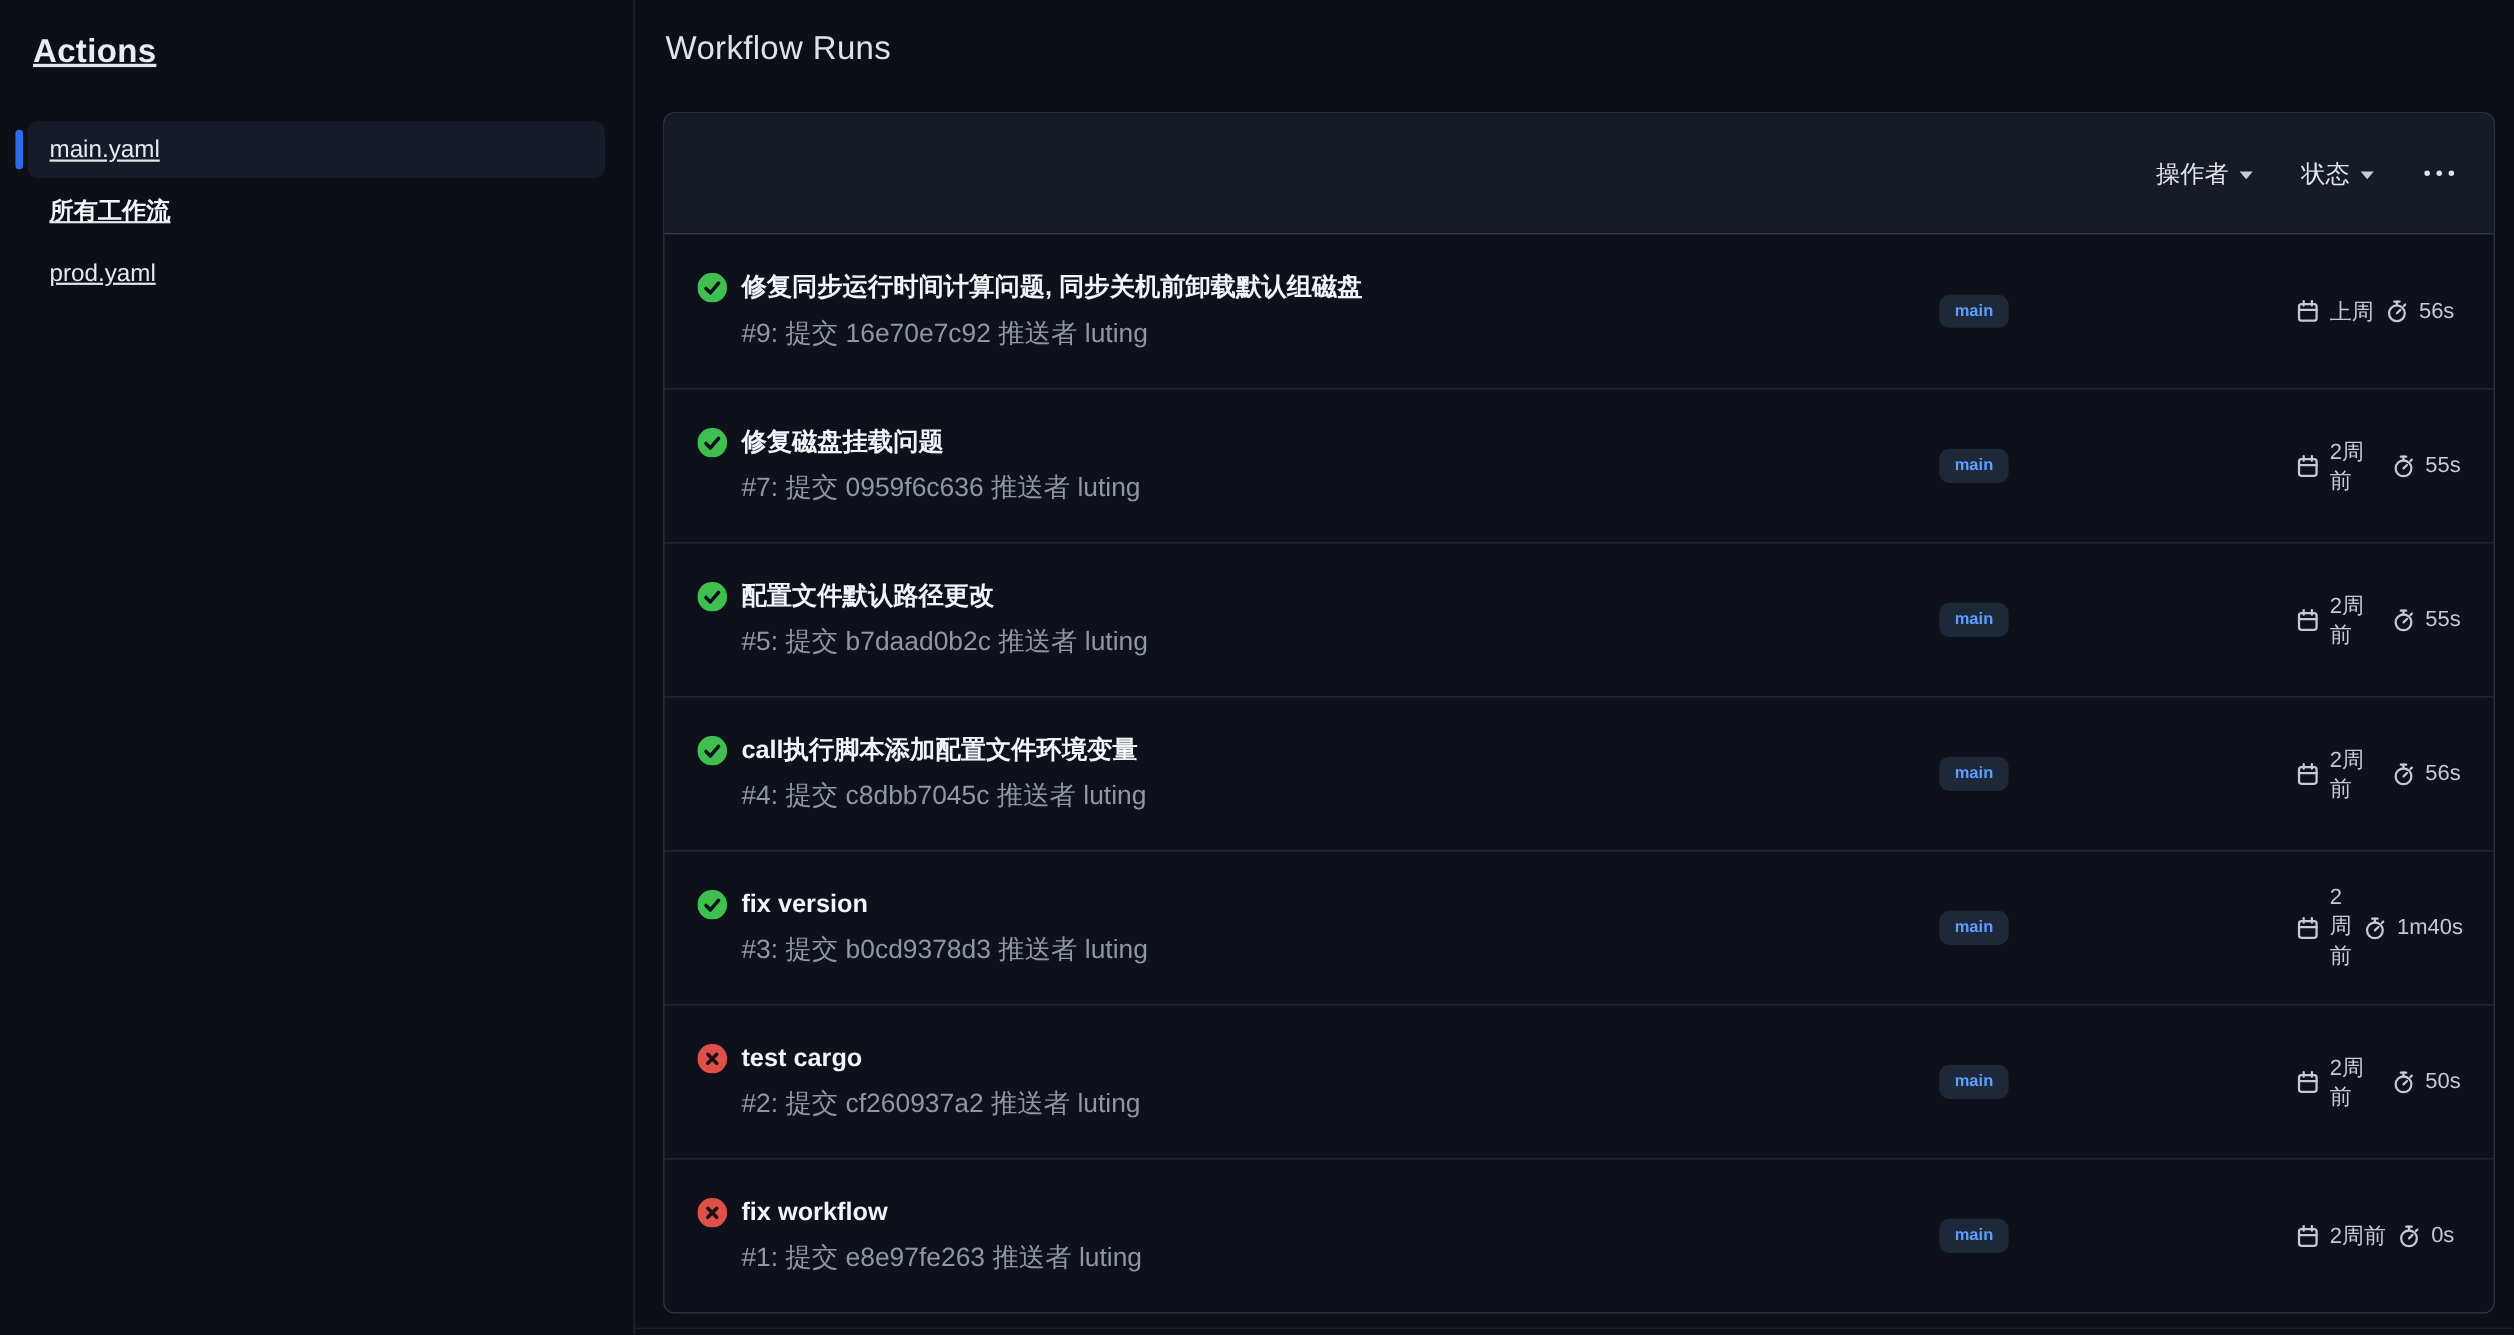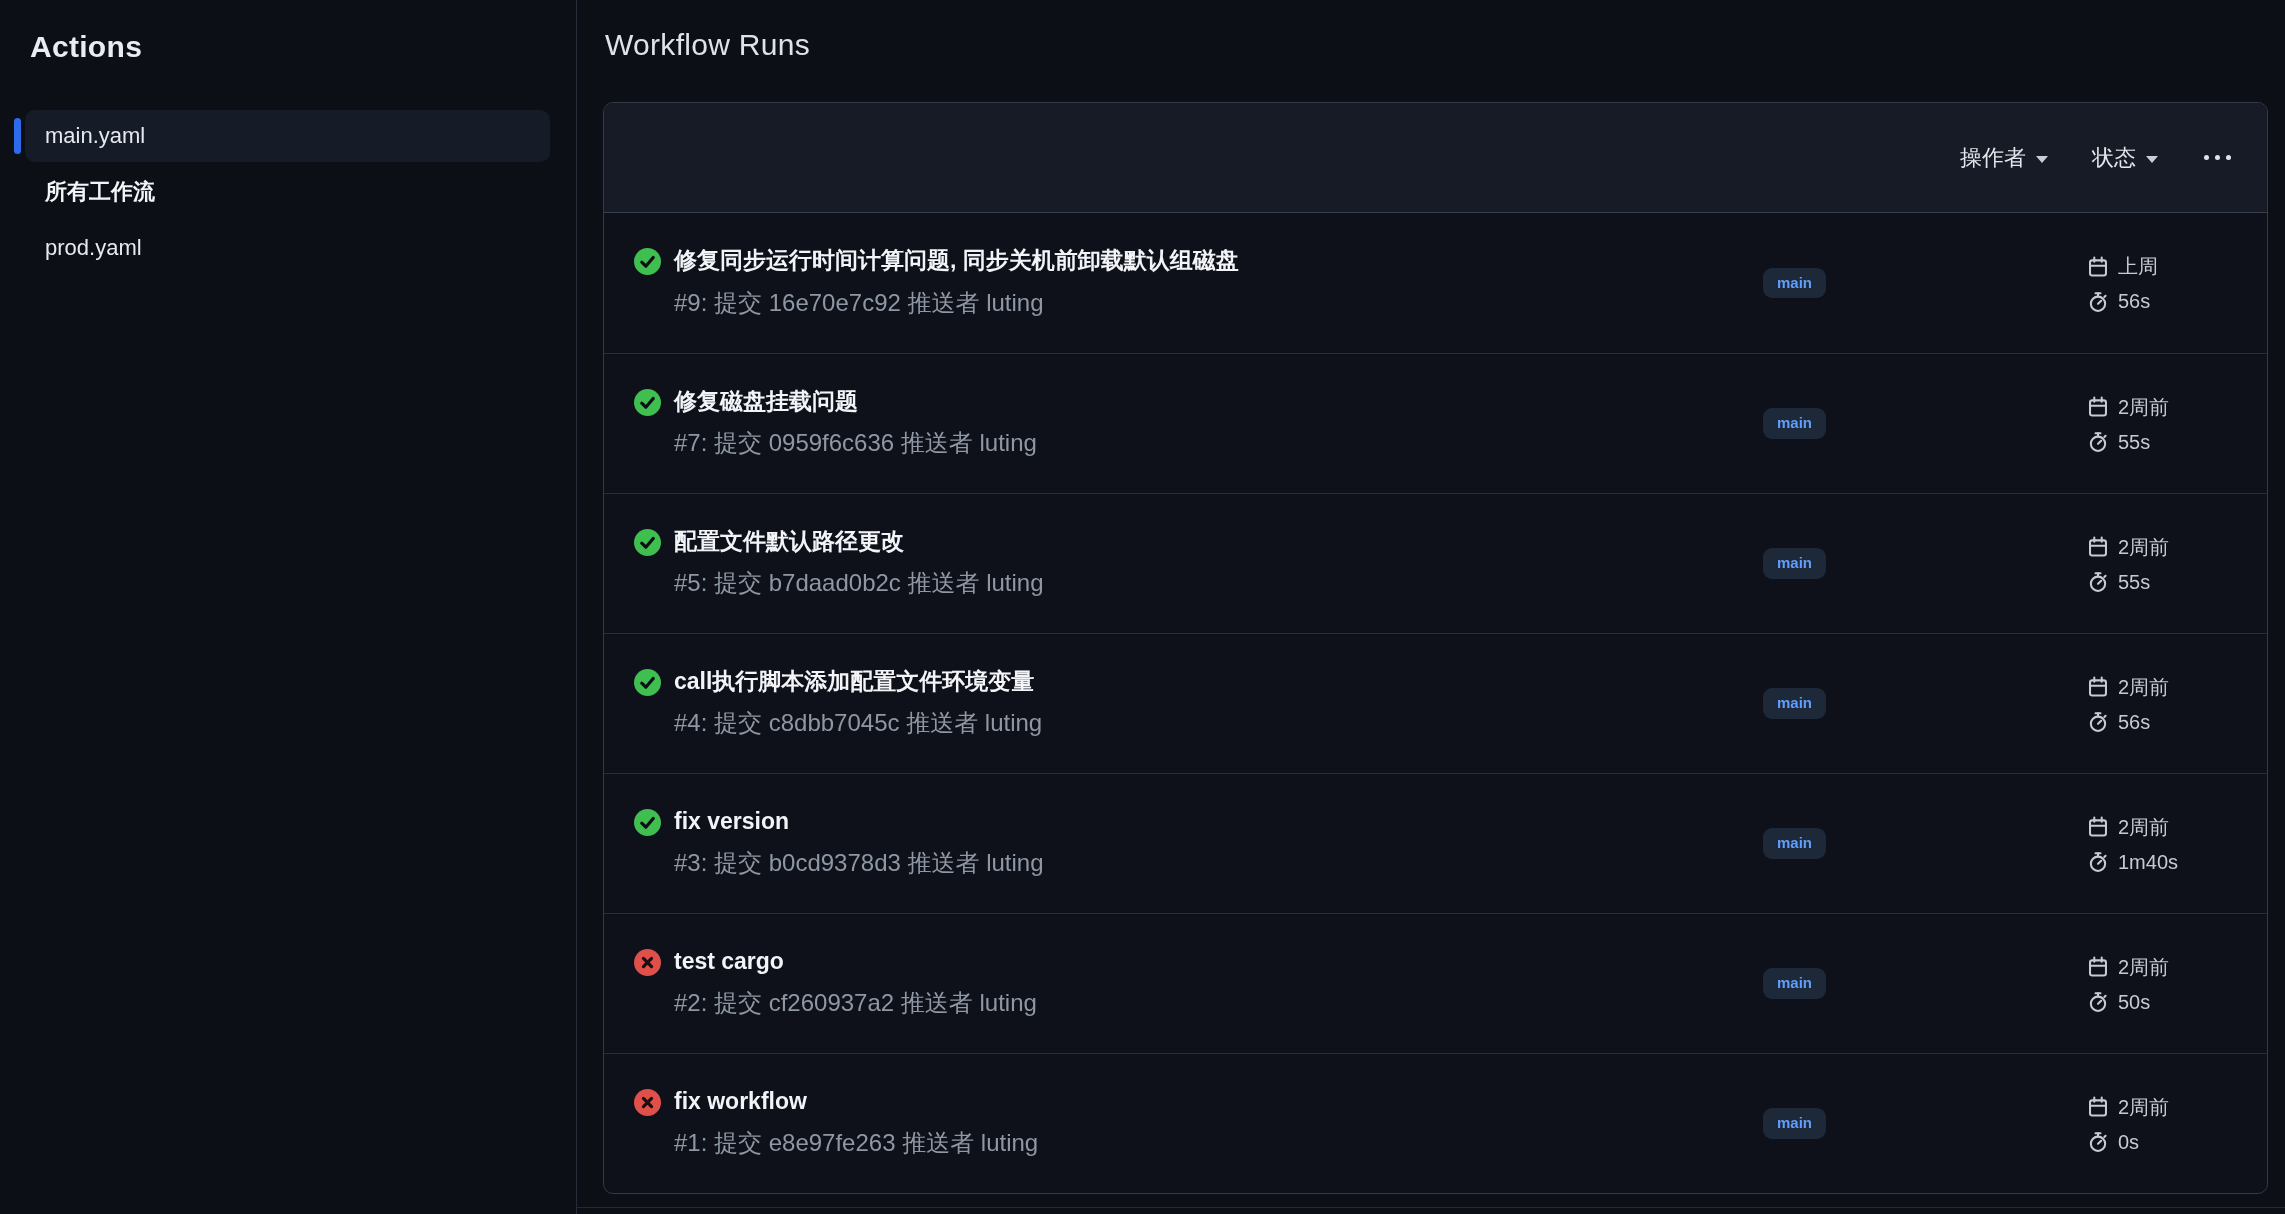--- a/index.html
+++ b/index.html
@@ -11,20 +11,21 @@
     display:flex;
     position:relative;
   }
 
   
   .sidebar {
     width:577px; height:100%;
     border-right:1px solid #262c38;
     padding:24px 26px 0 14px;
     flex:0 0 577px;
+    text-decoration:underline;
   }
   .sidebar-title {
     font-size:30px; font-weight:600; color:#e9ecf1;
     margin:6px 0 46px 16px; letter-spacing:.3px;
   }
   .wf-list { display:flex; flex-direction:column; }
   .wf-item {
     position:relative;
     height:52px; display:flex; align-items:center;
     margin-left:11px; padding-left:20px; margin-bottom:4px;
@@ -86,21 +87,21 @@
 
   .badge-col { width:292px; flex:0 0 292px; }
   .branch-badge {
     display:inline-block; background:#1d2839; color:#5f9eff;
     font-size:15px; font-weight:600; padding:6px 14px;
     border-radius:9px; line-height:1.25; cursor:pointer;
   }
 
   .meta-col {
     width:150px; flex:0 0 150px;
-    display:flex; flex-direction:column; gap:10px;
+    display:flex; gap:10px;
     font-size:20px; color:#c6cbd3;
   }
   .meta-line { display:flex; align-items:center; gap:9px; }
   .meta-line svg { flex:0 0 22px; }
 
   .footer-line {
     position:absolute; left:0; right:0; bottom:6px;
     border-top:1px solid #232936;
   }
 </style>

